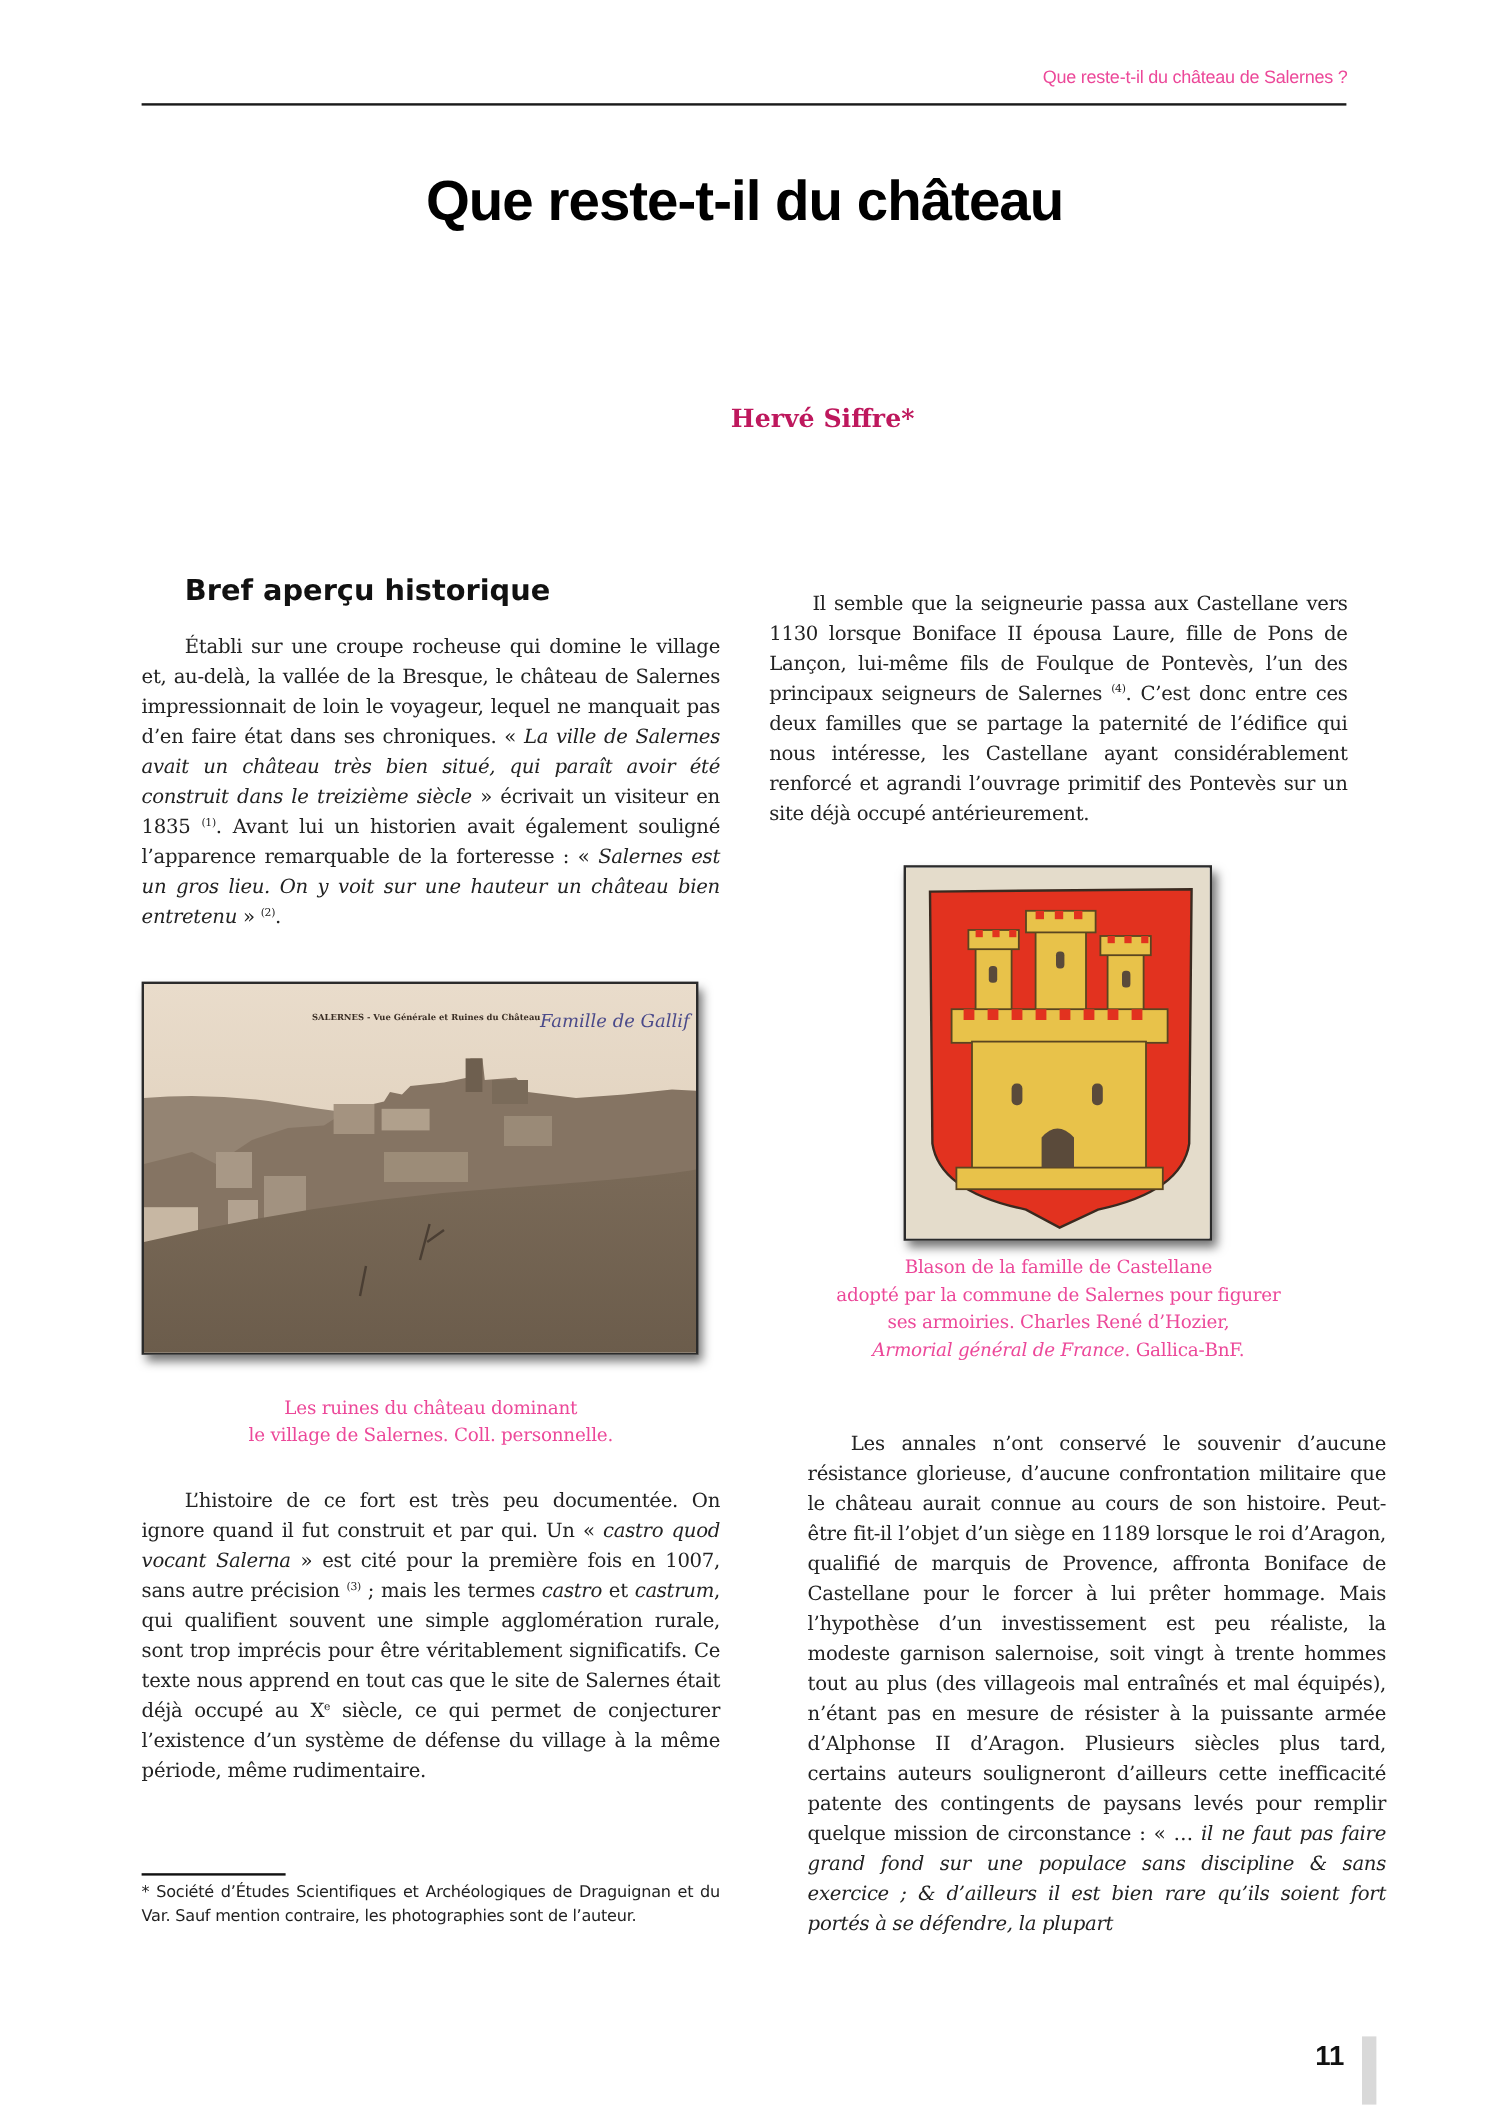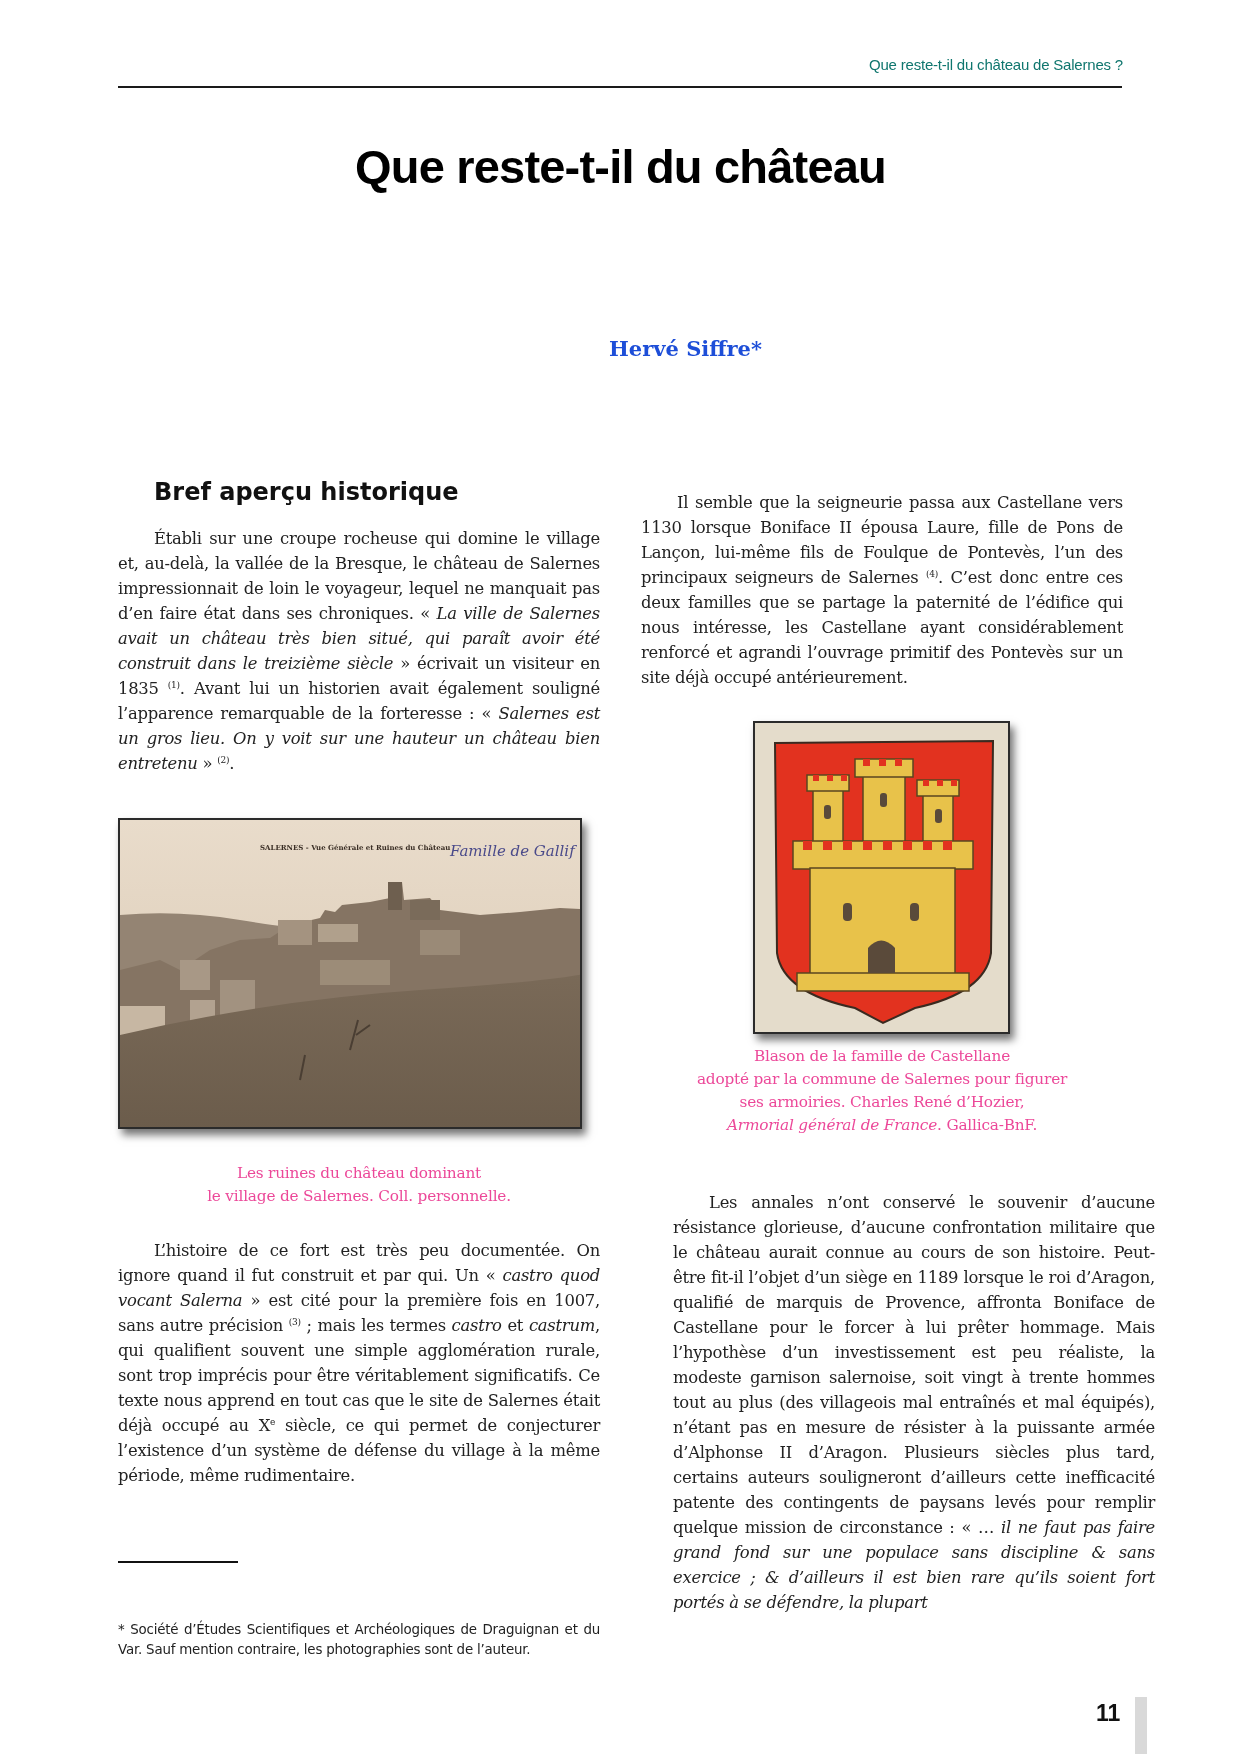--- a/index.html
+++ b/index.html
@@ -1,35 +1,35 @@
 <!DOCTYPE html>
 <html><head>
 <meta charset="utf-8">
 <style>
   * { box-sizing: border-box; margin: 0; padding: 0; }
   html, body { width: 1241px; height: 1754px; background: #ffffff; }
   body { position: relative; font-family: "DejaVu Serif", serif; color: #1e1e1e; overflow: hidden; }
 
   .running-head {
     position: absolute; right: 118px; top: 56px;
-    font-family: "Liberation Sans", sans-serif; font-size: 15px; color: #0f766e;
+    font-family: "Liberation Sans", sans-serif; font-size: 15px; color: #ec4899;
     letter-spacing: -0.2px;
   }
   .head-rule {
     position: absolute; left: 118px; top: 86px; width: 1004px; height: 2px; background: #1a1a1a;
   }
   .page-title {
     position: absolute; left: 0; top: 138px; width: 1241px; text-align: center;
     font-family: "Liberation Sans", sans-serif; font-weight: bold; font-size: 47px;
     line-height: 57px; color: #000; letter-spacing: -0.8px;
   }
   .author {
     position: absolute; left: 0; top: 336px; width: 1241px; text-align: center;
     padding-left: 130px;
-    font-family: "DejaVu Serif", serif; font-weight: bold; font-size: 21px; color: #1d4ed8;
+    font-family: "DejaVu Serif", serif; font-weight: bold; font-size: 21px; color: #be185d;
   }
 
   .col { position: absolute; width: 482px; }
   .col-left { left: 118px; }
   .col-right { left: 641px; }
 
   .section-heading {
     font-family: "DejaVu Sans", sans-serif; font-weight: bold; font-size: 24px; color: #111;
     padding-left: 36px;
   }
@@ -48,21 +48,21 @@
   }
   .cap {
     position: absolute; text-align: center;
     font-family: "DejaVu Serif", serif; font-size: 15.3px; line-height: 23px; color: #ec4899;
     letter-spacing: -0.2px;
   }
   .cap em { font-style: italic; }
 
   .footnote-rule { position: absolute; left: 118px; top: 1561px; width: 120px; height: 2px; background: #111; }
   .footnote {
-    position: absolute; left: 118px; top: 1620px; width: 482px;
+    position: absolute; left: 118px; top: 1568px; width: 482px;
     font-family: "DejaVu Sans", sans-serif; font-size: 13.4px; line-height: 20px; color: #222;
     text-align: justify; letter-spacing: -0.2px;
   }
   .page-number {
     position: absolute; left: 1096px; top: 1700px;
     font-family: "Liberation Sans", sans-serif; font-weight: bold; font-size: 23px; color: #111;
   }
   .page-tab { position: absolute; left: 1135px; top: 1697px; width: 12px; height: 57px; background: #d9d9d9; }
 </style>
 </head>

